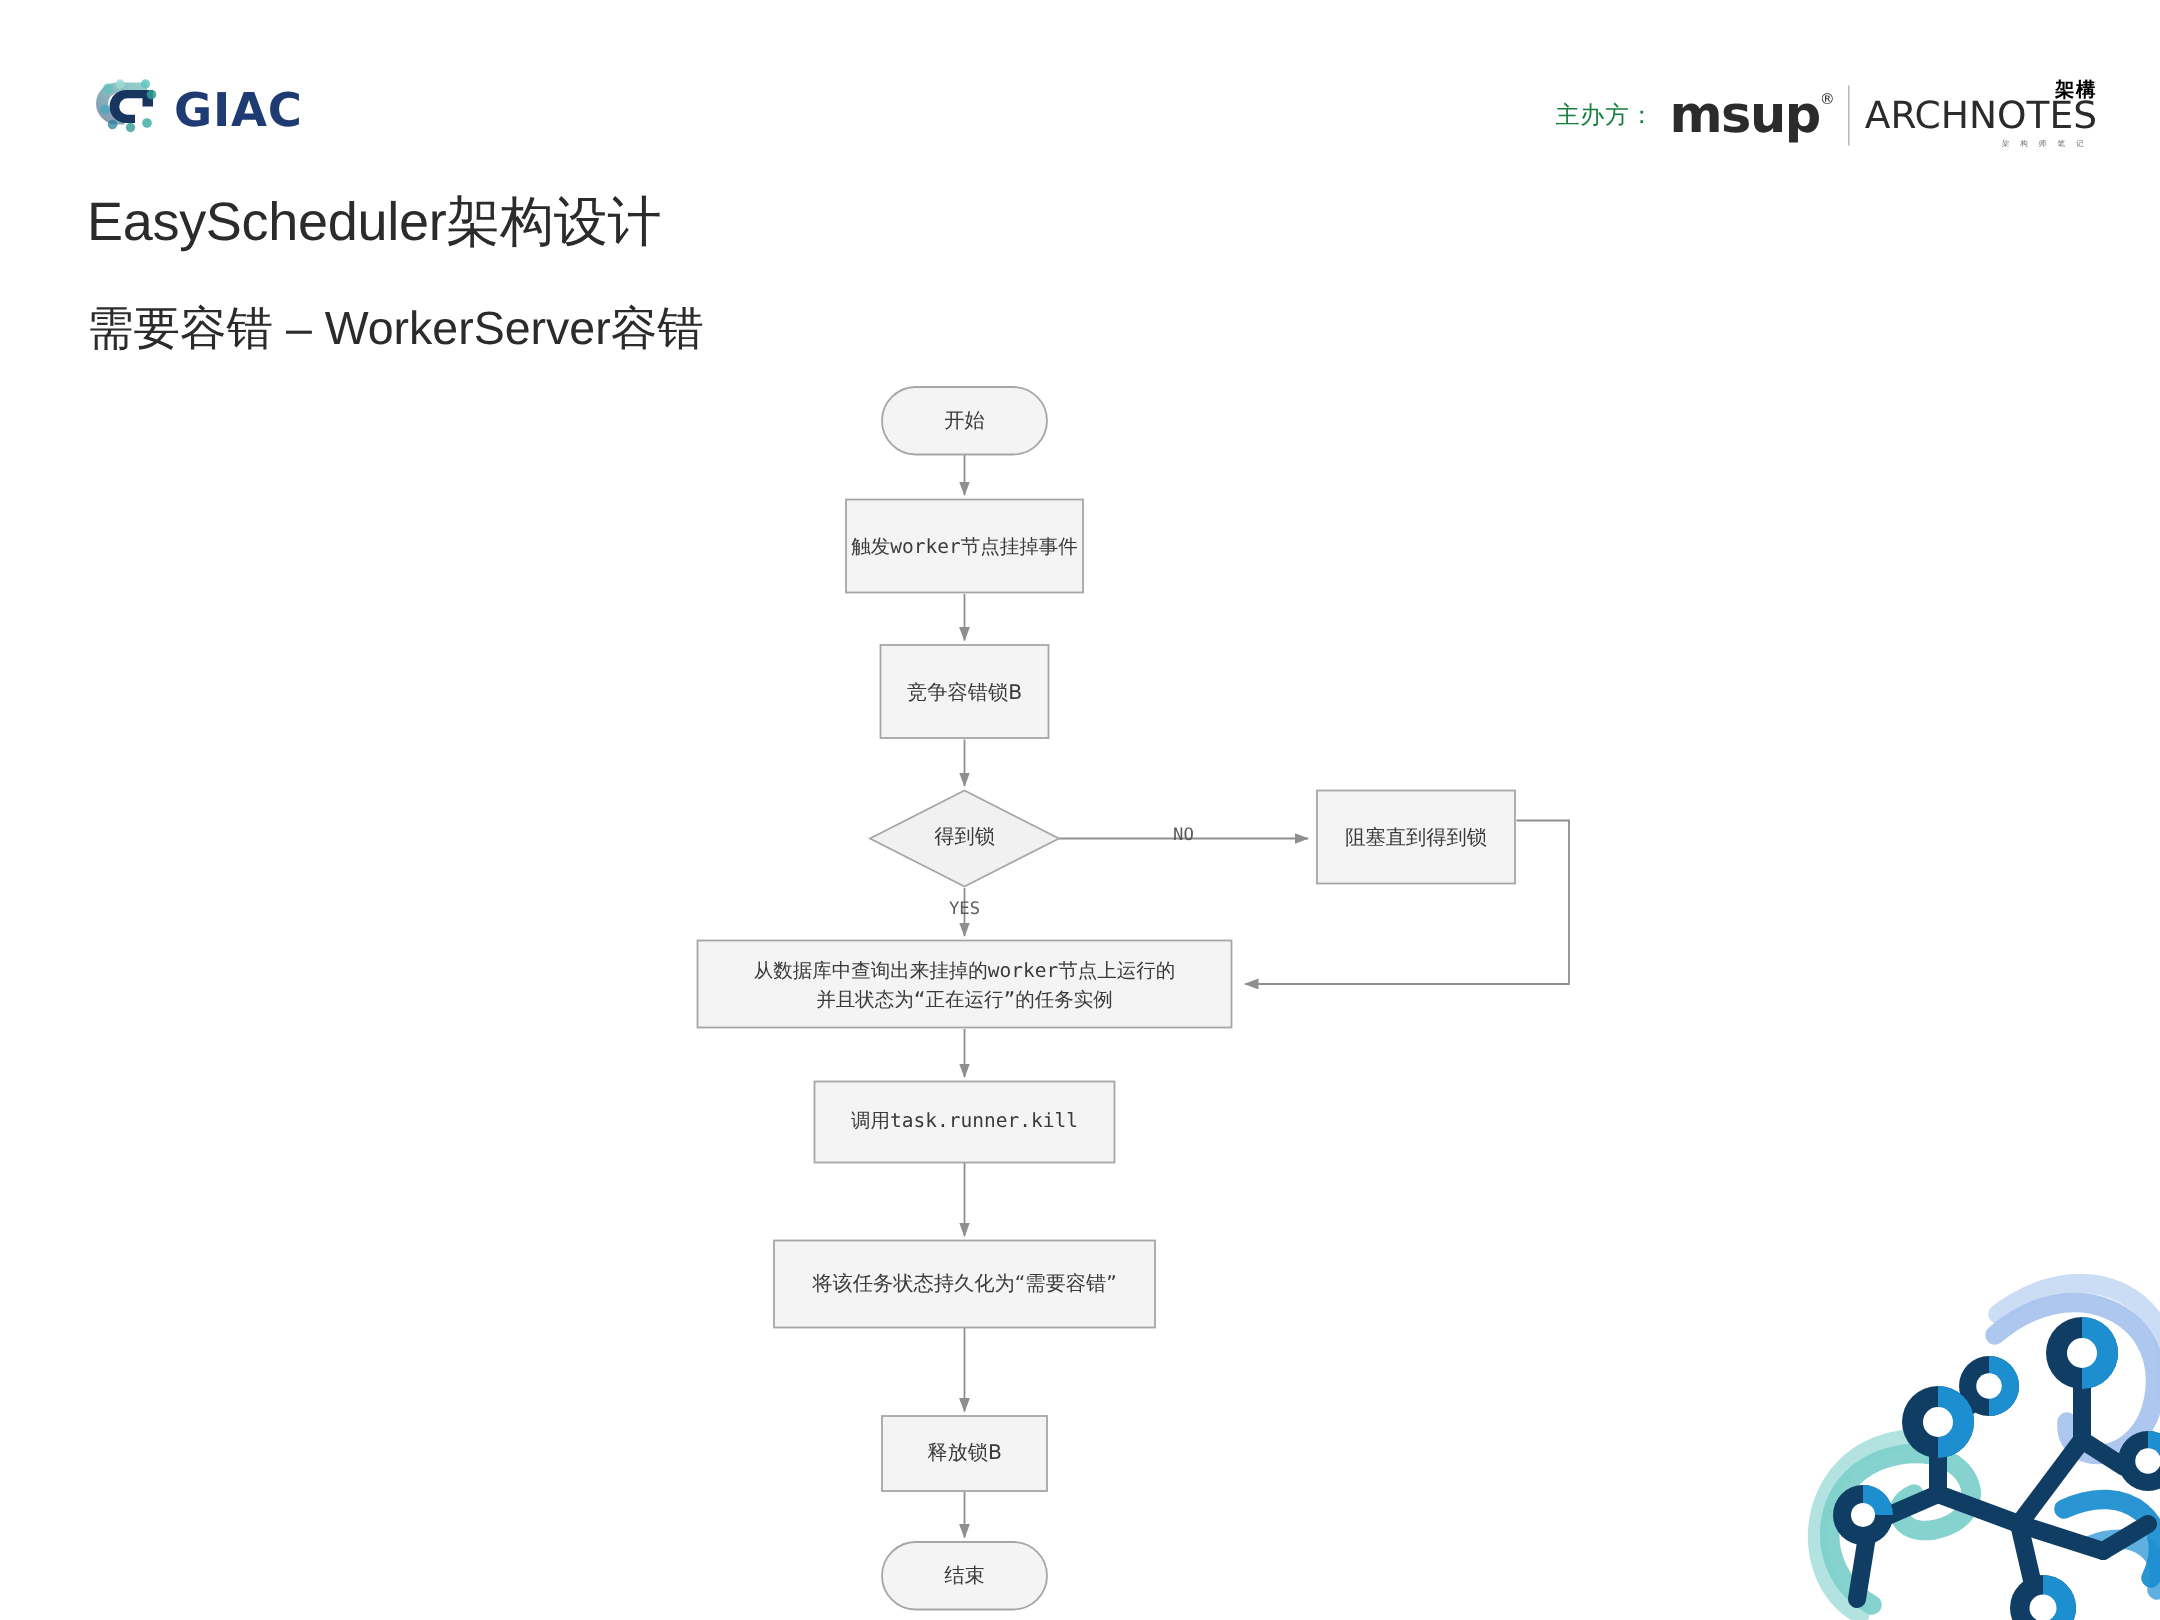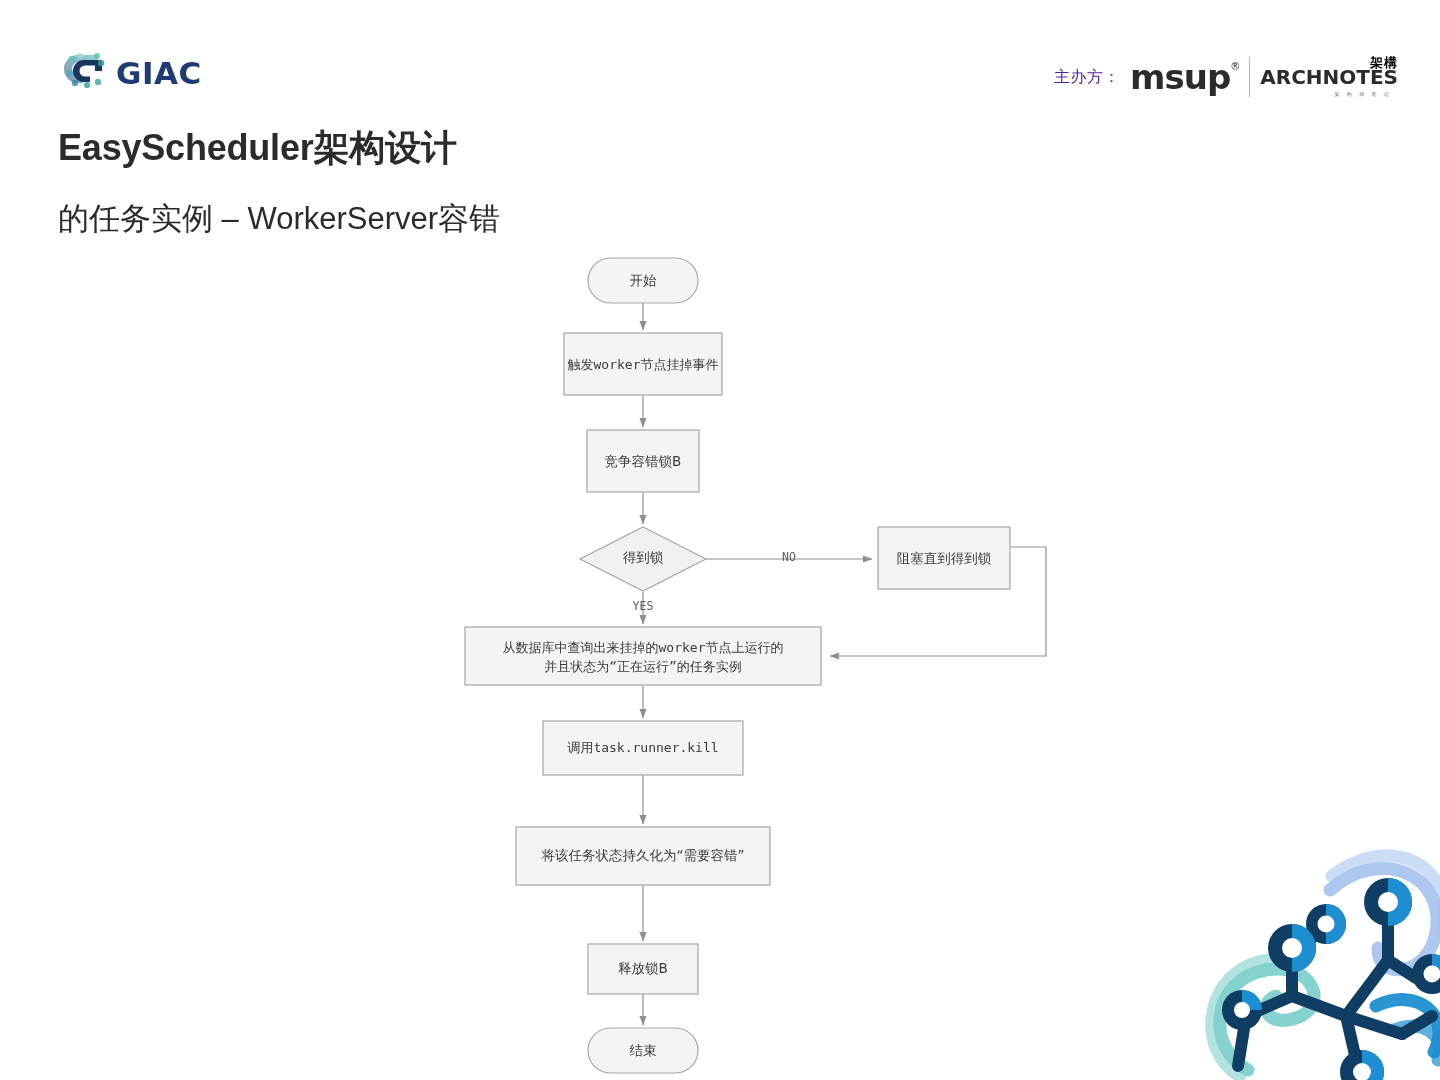--- a/index.html
+++ b/index.html
@@ -29,21 +29,21 @@
     position: absolute;
     right: 40px;
     top: 54px;
     display: flex;
     align-items: center;
     gap: 10px;
     height: 46px;
   }
   .sponsor-label {
     font-size: 16px;
-    color: #4c1d95;
+    color: #15803d;
     letter-spacing: 0.5px;
     white-space: nowrap;
   }
   .msup-wordmark {
     font-family: "DejaVu Sans", sans-serif;
     font-weight: bold;
     font-size: 34px;
     letter-spacing: -1px;
     color: #2b2b2b;
     line-height: 1;
@@ -62,22 +62,22 @@
     width: 1px;
     height: 40px;
     background: #b7b7b7;
   }
   .archnotes-wrap {
     position: relative;
     padding-right: 2px;
   }
   .archnotes-word {
     font-family: "DejaVu Sans", sans-serif;
-    font-weight: bold;
-    font-size: 20px;
+    font-weight: normal;
+    font-size: 25px;
     letter-spacing: 0px;
     color: #2b2b2b;
     line-height: 1;
   }
   .archnotes-cn {
     position: absolute;
     right: 2px;
     top: -13px;
     font-size: 13px;
     font-weight: bold;
@@ -93,21 +93,21 @@
     letter-spacing: 3px;
     white-space: nowrap;
   }
 
   
   .page-title {
     position: absolute;
     left: 58px;
     top: 124px;
     font-size: 36px;
-    font-weight: bold;
+    font-weight: normal;
     color: #2b2b2b;
     letter-spacing: -0.2px;
   }
   .page-subtitle {
     position: absolute;
     left: 58px;
     top: 198px;
     font-size: 31px;
     font-weight: normal;
     color: #2b2b2b;
@@ -211,21 +211,21 @@
   </span>
   <span class="sponsor-divider"></span>
   <span class="archnotes-wrap">
     <span class="archnotes-word">ARCHNOTES</span>
     <span class="archnotes-cn">架構</span>
     <span class="archnotes-sub">架 构 师 笔 记</span>
   </span>
 </div>
 
 <div class="page-title">EasyScheduler架构设计</div>
-<div class="page-subtitle">的任务实例 – WorkerServer容错</div>
+<div class="page-subtitle">需要容错 – WorkerServer容错</div>
 
 <div class="flow-wrap">
 <svg class="flow-svg" width="1440" height="1080" viewBox="0 0 1440 1080" aria-hidden="false">
   <defs>
     <marker id="arw" markerWidth="9" markerHeight="9" refX="7.5" refY="3" orient="auto" markerUnits="strokeWidth">
       <path d="M0,0 L8,3 L0,6 z" fill="#8f8f8f"></path>
     </marker>
     <linearGradient id="boxGrad" x1="0" y1="0" x2="0" y2="1">
       <stop offset="0%" stop-color="#f8f8f8"></stop>
       <stop offset="100%" stop-color="#eeeeee"></stop>

